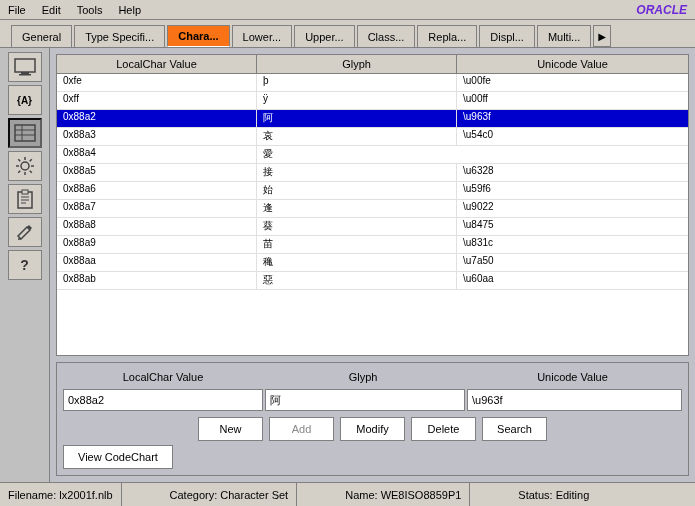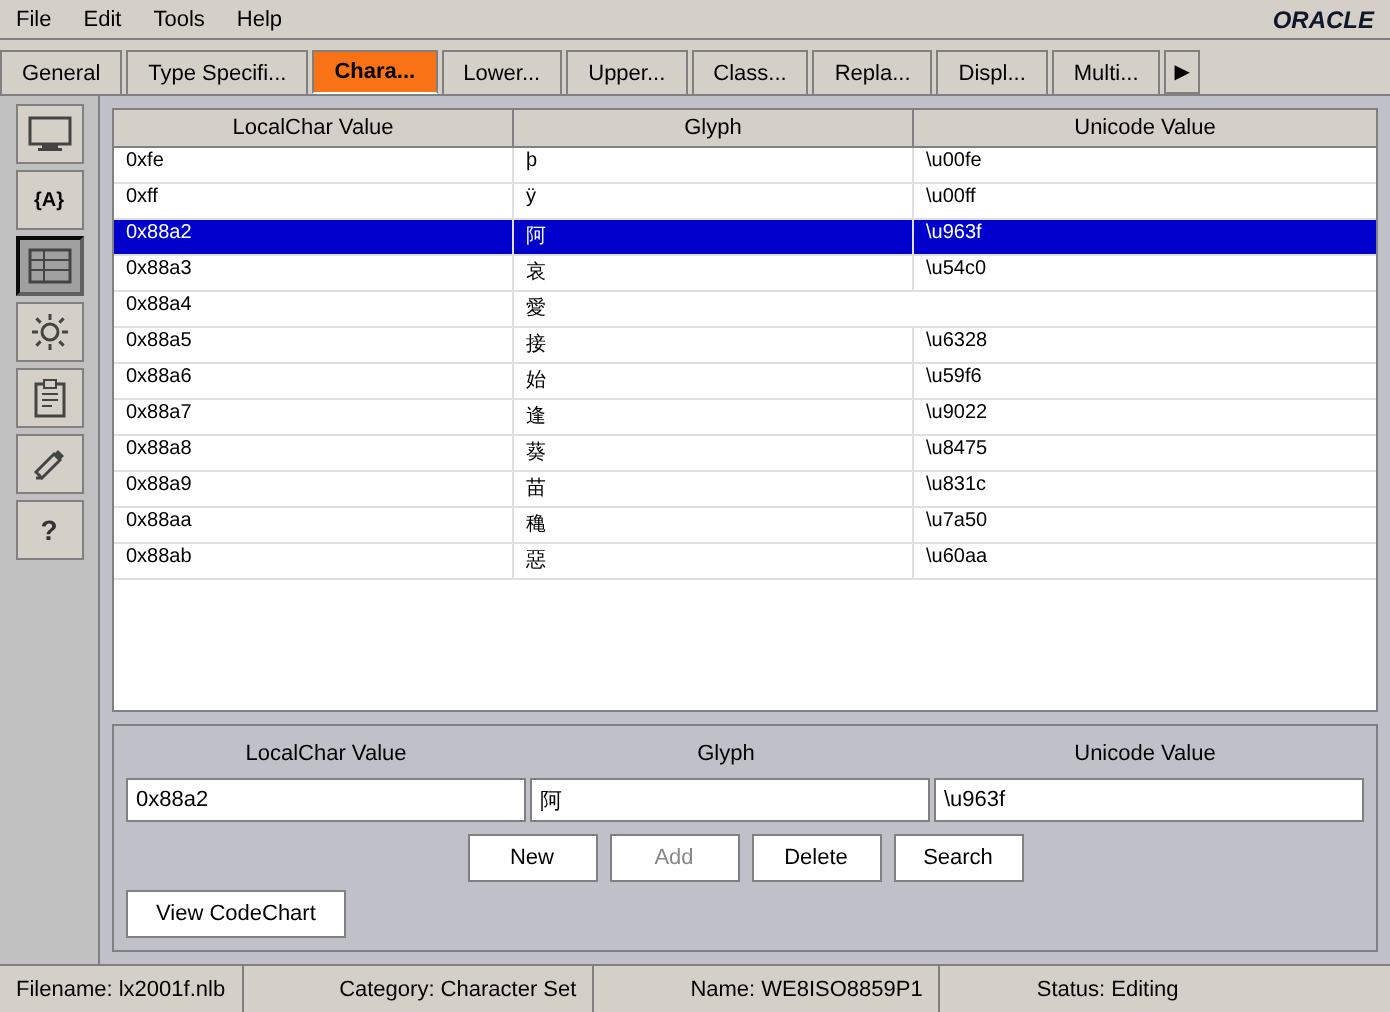--- a/index.html
+++ b/index.html
@@ -27,31 +27,31 @@
       gap: 8px;
     }
     .menu-item {
       padding: 1px 4px;
       cursor: pointer;
       font-size: 11px;
     }
     .oracle-logo {
       font-size: 12px;
       font-weight: bold;
-      color: #0f172a;
+      color: #6d28d9;
       font-style: italic;
       margin-right: 4px;
     }
 
     
     .tab-bar {
       background: #d4d0c8;
       display: flex;
       align-items: flex-end;
-      padding: 3px 4px 0px 0;
+      padding: 3px 4px 0px 11px;
       gap: 2px;
       border-bottom: 1px solid #808080;
       height: 28px;
     }
     .tab {
       padding: 2px 10px;
       border: 1px solid #808080;
       border-bottom: none;
       background: #d4d0c8;
       cursor: pointer;
@@ -419,20 +419,21 @@
         <div class="edit-header-cell">Unicode Value</div>
       </div>
       <div class="edit-inputs">
         <input class="edit-input" type="text" value="0x88a2" style="">
         <input class="edit-input" type="text" value="阿" style="">
         <input class="edit-input" type="text" value="\u963f" style="">
       </div>
       <div class="button-row">
         <button class="btn">New</button>
         <button class="btn disabled">Add</button>
+        <button class="btn">Modify</button>
         <button class="btn">Delete</button>
         <button class="btn">Search</button>
       </div>
       <div class="button-row2">
         <button class="btn btn-wide">View CodeChart</button>
       </div>
     </div>
   </div>
 </div>
 

